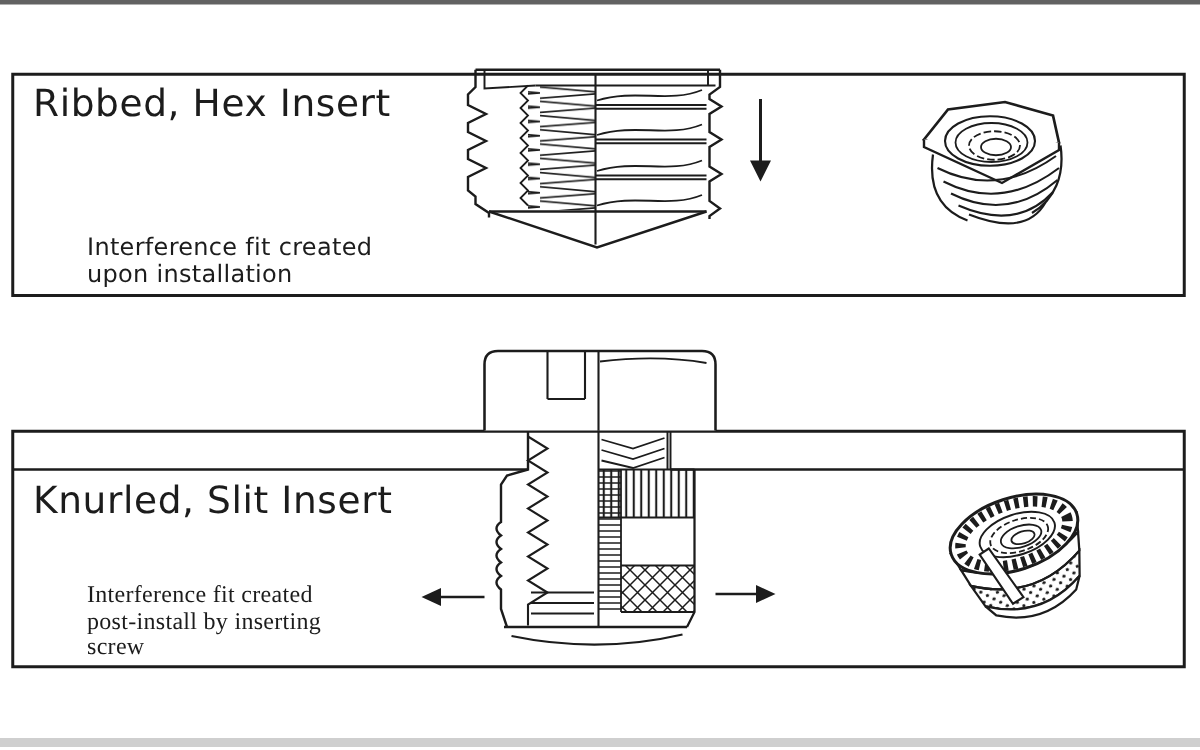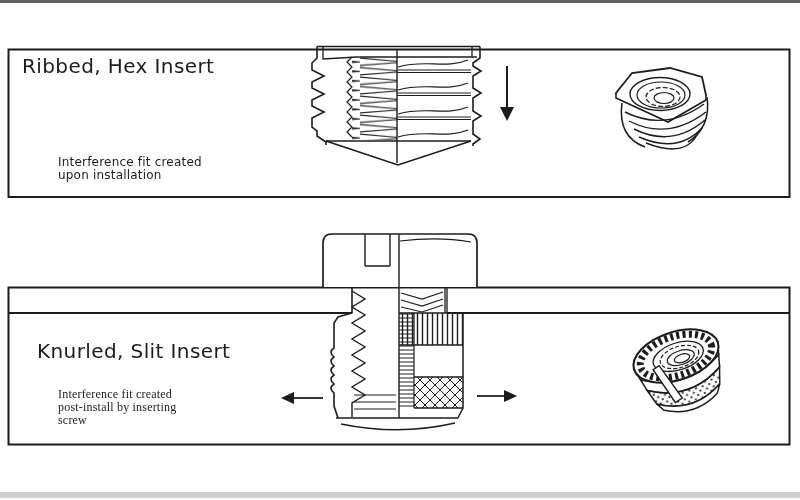--- a/index.html
+++ b/index.html
@@ -12,25 +12,25 @@
   body{
     width:800px;height:500px;position:relative;overflow:hidden;
     background:var(--background);
     font-family:"DejaVu Sans","Liberation Sans",sans-serif;
     color:var(--line);
   }
   .scan-top{position:absolute;left:0;top:0;width:800px;height:3px;background:var(--scan-band-top);opacity:.85;}
   .scan-bottom{position:absolute;left:0;top:492px;width:800px;height:6px;background:var(--scan-band-bottom);opacity:.55;}
   svg.art{position:absolute;left:0;top:0;color:var(--line);}
   .label{position:absolute;white-space:pre;color:var(--line);}
-  .panel-title{font-size:20px;line-height:1.15;letter-spacing:.4px;}
-  .panel-caption{font-size:12px;line-height:1.1;letter-spacing:.2px;}
+  .panel-title{font-size:25px;line-height:1.15;letter-spacing:.4px;}
+  .panel-caption{font-size:16px;line-height:1.1;letter-spacing:.2px;}
   .t1{left:22px;top:55px;}
   .c1{left:58px;top:156px;}
-  .t2{left:37px;top:320px;margin-top:20px;}
+  .t2{left:22px;top:320px;}
   .c2{left:58px;top:388px;font-family:Liberation Serif, serif;}
 </style>
 </head>
 <body>
 
 <div class="scan-top"></div>
 <div class="scan-bottom"></div>
 
 <svg class="art" width="800" height="500" viewBox="0 0 800 500">
   <defs>

